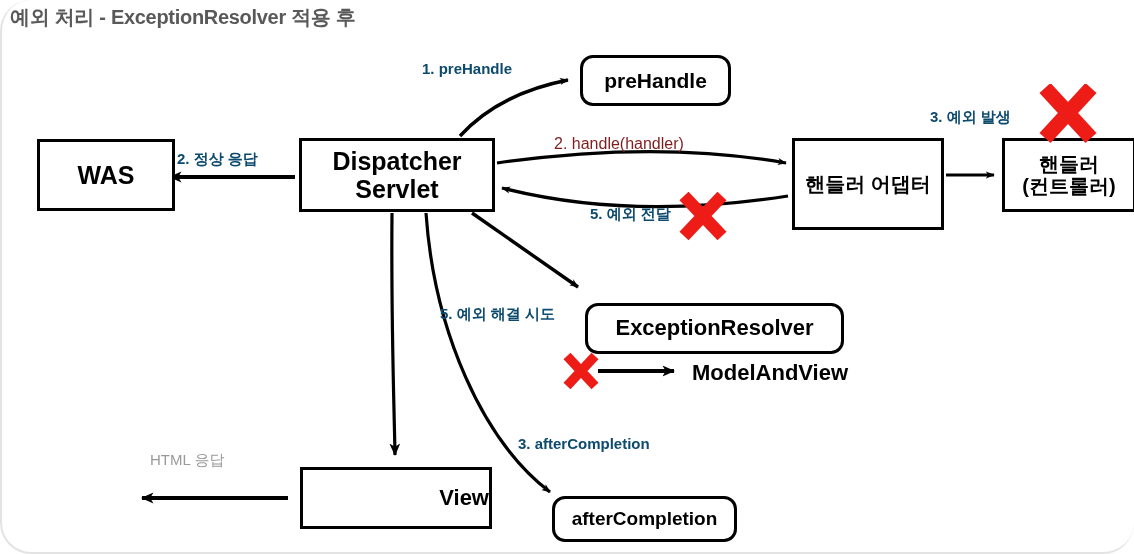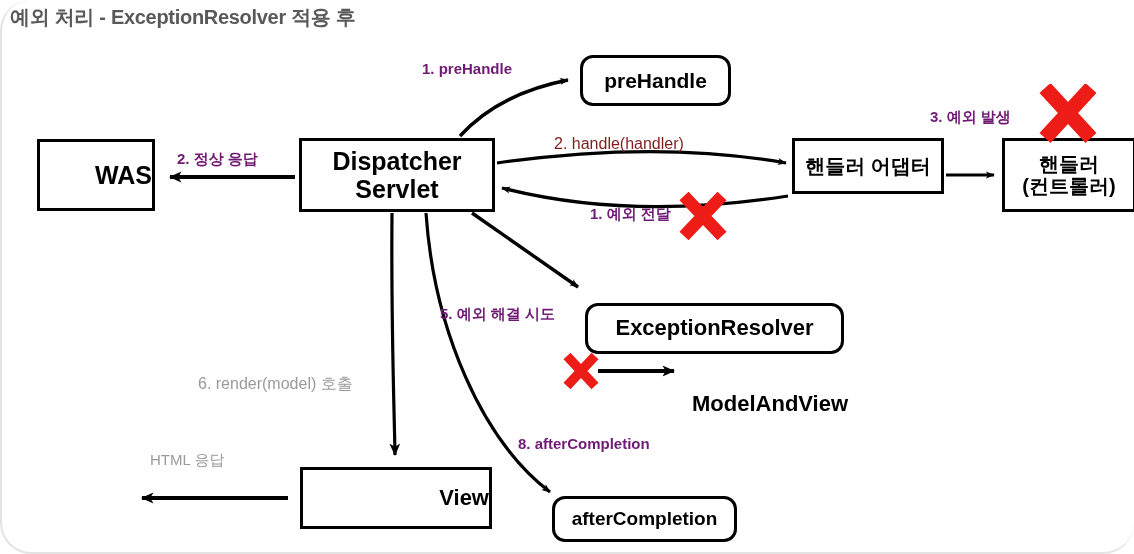--- a/index.html
+++ b/index.html
@@ -39,21 +39,21 @@
     background: #ffffff;
     border: 3px solid #000000;
     color: #000000;
     font-weight: bold;
     line-height: 1.12;
     z-index: 3;
   }
   .node.rounded { border-radius: 13px; }
   .label {
     position: absolute;
-    color: #701a75;
+    color: #0c4a6e;
     font-size: 15px;
     font-weight: bold;
     white-space: nowrap;
     z-index: 4;
   }
   .label.light {
     color: #9a9a9a;
     font-weight: normal;
     font-size: 15px;
   }
@@ -61,21 +61,20 @@
     font-weight: bold;
     font-size: 15px;
   }
   .freetext {
     position: absolute;
     color: #000000;
     font-weight: bold;
     font-size: 22px;
     white-space: nowrap;
     z-index: 4;
-    margin-top: 31px;
   }
   svg.edges {
     position: absolute;
     left: 0;
     top: 0;
     width: 1134px;
     height: 554px;
     z-index: 2;
     overflow: visible;
   }
@@ -115,34 +114,34 @@
 
     <path d="M 424,213 C 432,330 480,440 548,492" fill="none" stroke="#000" stroke-width="3.2" marker-end="url(#ah)"></path>
 
     <path d="M 293,177 L 168,177" fill="none" stroke="#000" stroke-width="4.2" marker-end="url(#ahbig)"></path>
 
     <path d="M 286,498 L 140,498" fill="none" stroke="#000" stroke-width="4.2" marker-end="url(#ahbig)"></path>
 
     <path d="M 596,371 L 672,371" fill="none" stroke="#000" stroke-width="4.2" marker-end="url(#ahbig)"></path>
   </svg>
 
-  <div class="node" style="left:35px; top:139px; width:118px; height:72px; font-size:25px;justify-content:flex-end;">
+  <div class="node" style="left:35px; top:139px; width:138px; height:72px; font-size:25px;">
     <span>WAS</span>
   </div>
 
   <div class="node" style="left:297px; top:138px; width:196px; height:74px; font-size:25px; white-space:pre-line;">
     <span style="white-space:pre-line;">Dispatcher
 Servlet</span>
   </div>
 
   <div class="node rounded" style="left:578px; top:55px; width:151px; height:51px; font-size:21px;">
     <span>preHandle</span>
   </div>
 
-  <div class="node" style="left:790px; top:138px; width:152px; height:56px; font-size:20px;">
+  <div class="node" style="left:790px; top:138px; width:152px; height:92px; font-size:20px;">
     <span>핸들러 어댑터</span>
   </div>
 
   <div class="node" style="left:1000px; top:138px; width:134px; height:74px; font-size:20px; white-space:pre-line;">
     <span style="white-space:pre-line;">핸들러
 (컨트롤러)</span>
   </div>
 
   <div class="node rounded" style="left:583px; top:290px; width:259px; height:51px; font-size:22px;margin-top:13px;">
     <span>ExceptionResolver</span>
@@ -154,24 +153,23 @@
 
   <div class="node rounded" style="left:550px; top:496px; width:185px; height:46px; font-size:19px;">
     <span>afterCompletion</span>
   </div>
 
   <div class="freetext" style="left:690px; top:360px;">ModelAndView</div>
 
   <div class="label num" style="left:420px; top:60px;">1. preHandle</div>
   <div class="label num" style="left:552px; top:135px; color:#7f1d1d; font-weight:normal; font-size:16px;">2. handle(handler)</div>
   <div class="label num" style="left:928px; top:108px;">3. 예외 발생</div>
-  <div class="label num" style="left:588px; top:205px;">1. 예외 전달</div>
+  <div class="label num" style="left:588px; top:205px;">5. 예외 전달</div>
   <div class="label num" style="left:438px; top:305px;">5. 예외 해결 시도</div>
-  <div class="label num" style="left:196px; top:374px; color:#9a9a9a; font-weight:normal; font-size:16px;">6. render(model) 호출</div>
-  <div class="label num" style="left:516px; top:435px;">8. afterCompletion</div>
+  <div class="label num" style="left:516px; top:435px;">3. afterCompletion</div>
   <div class="label num" style="left:175px; top:150px;">2. 정상 응답</div>
   <div class="label light" style="left:148px; top:451px;">HTML 응답</div>
 
   <div class="xmark" style="left:1035px; top:84px; width:62px; height:62px;">
     <svg width="62" height="62" viewBox="0 0 62 62">
       <path d="M8,4 L54,54 M54,4 L8,54" stroke="#ee1c17" stroke-width="15" stroke-linecap="butt" fill="none"></path>
     </svg>
   </div>
 
   <div class="xmark" style="left:676px; top:192px; width:50px; height:50px;">

